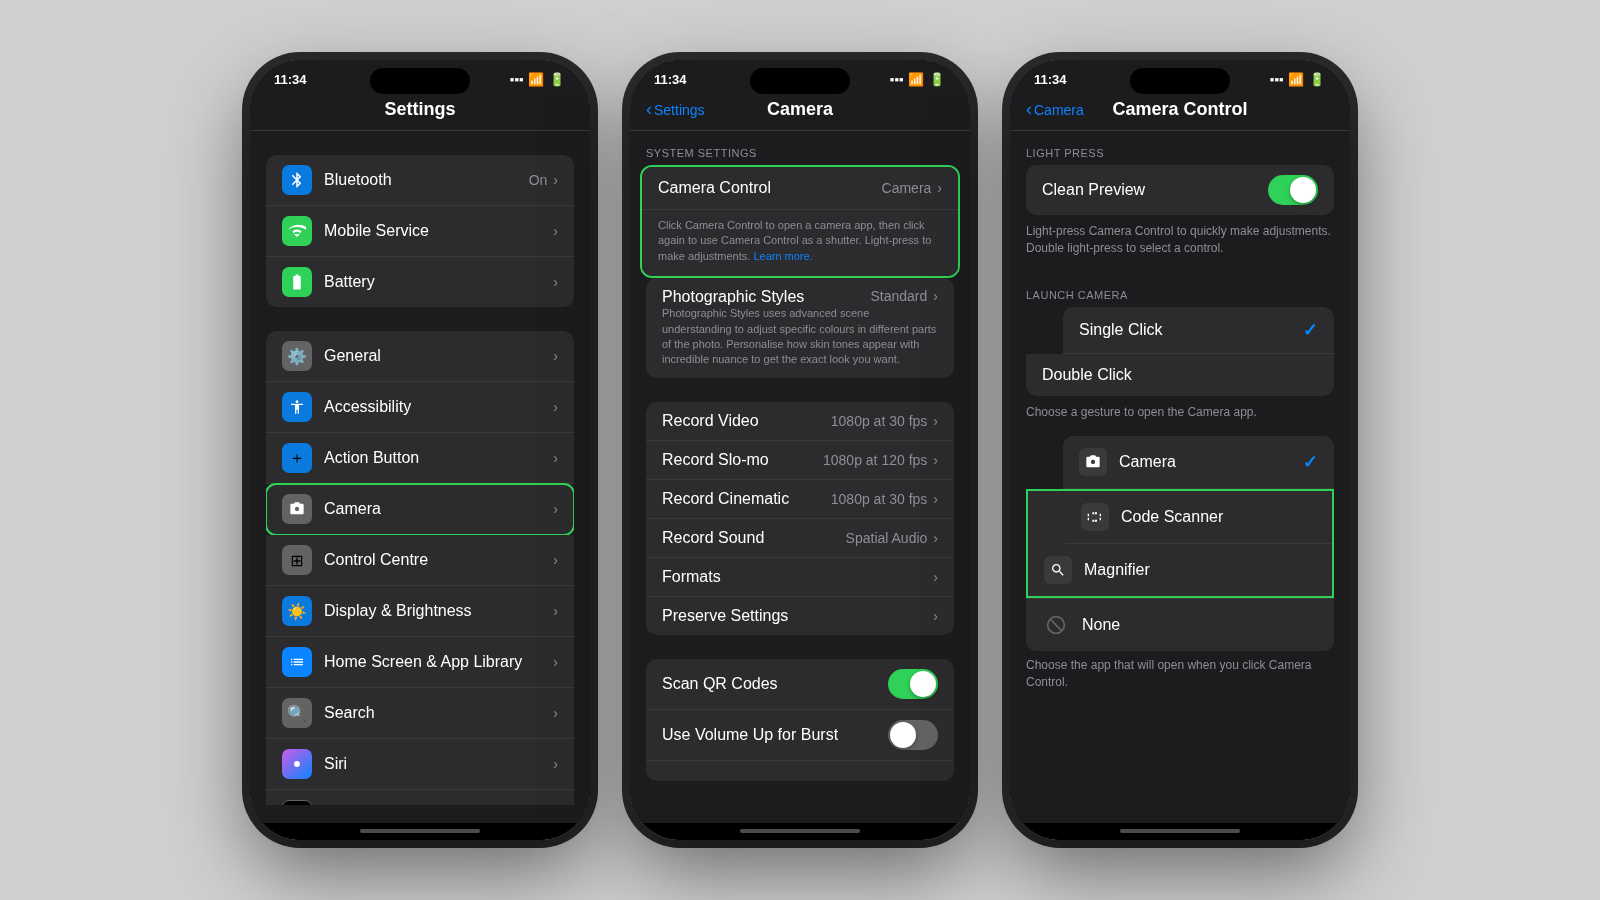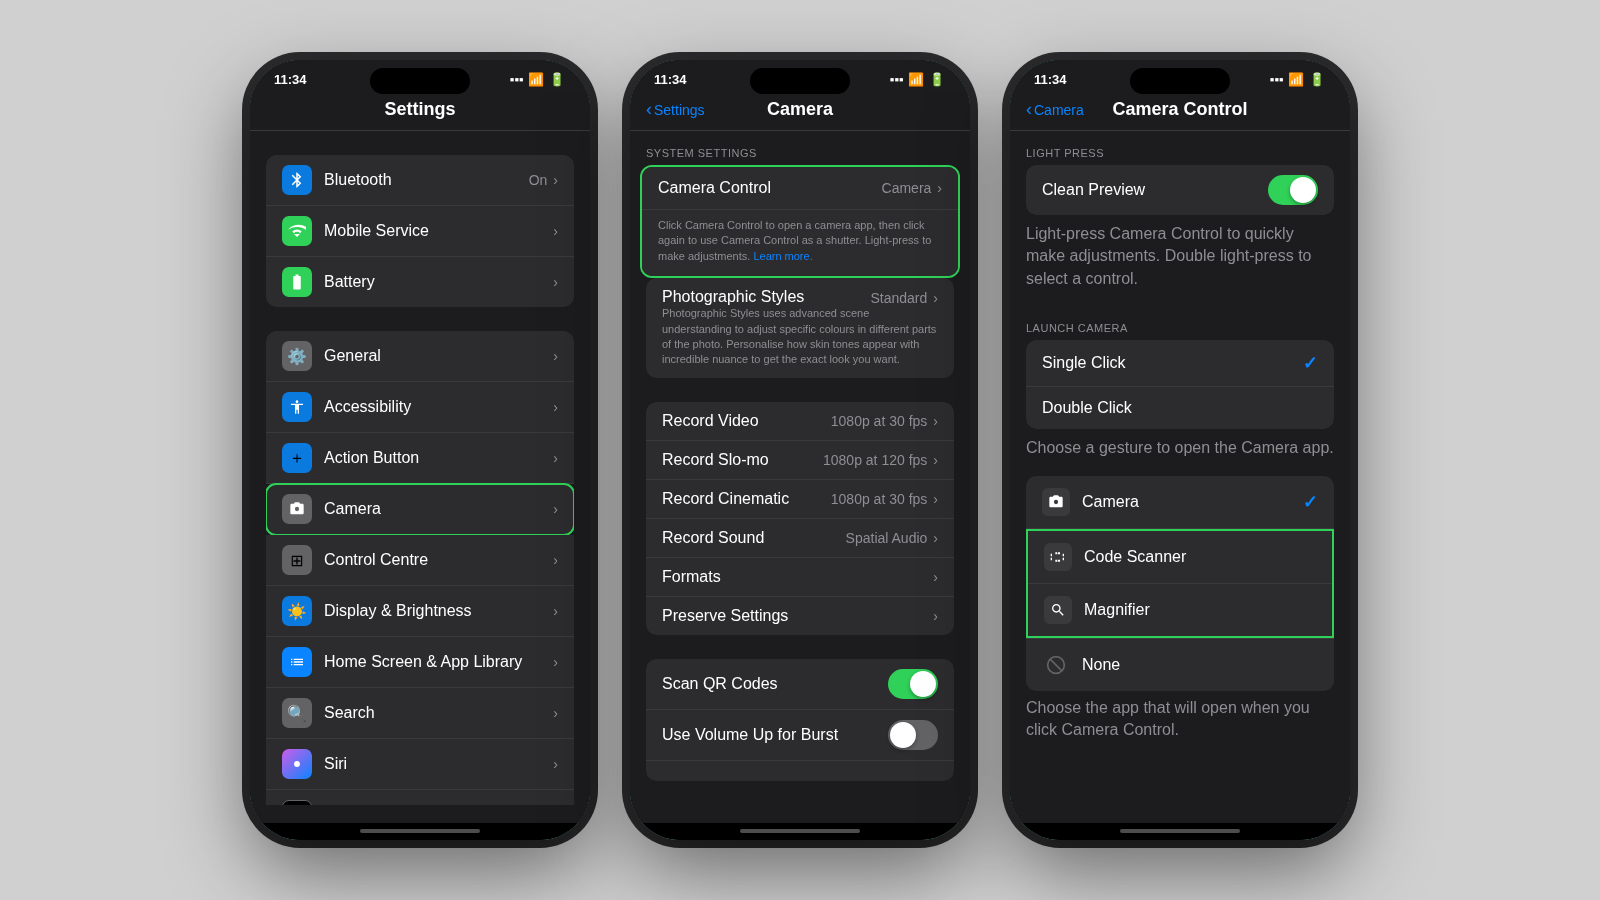--- a/index.html
+++ b/index.html
@@ -251,21 +251,21 @@
     
     .option-row {
       display: flex;
       align-items: center;
       padding: 12px 16px;
       background: #2c2c2e;
       border-bottom: 1px solid #3a3a3c;
       cursor: pointer;
     }
 
-    .option-row:first-child { border-radius: 10px 10px 0 0; }
+    .option-row:first-child { border-radius: 10px 10px 0 0; margin-left: 37px; }
     .option-row:last-child { border-radius: 0 0 10px 10px; border-bottom: none; }
 
     .option-label {
       flex: 1;
       color: #fff;
       font-size: 16px;
     }
 
     .checkmark {
       color: #0a84ff;
@@ -281,21 +281,21 @@
       display: flex;
       align-items: center;
       justify-content: center;
       margin-right: 12px;
       font-size: 14px;
       color: #fff;
     }
 
     .help-text {
       color: #8e8e93;
-      font-size: 16px;
+      font-size: 12px;
       padding: 8px 16px 16px;
       line-height: 1.4;
     }
 
     .home-indicator {
       width: 120px;
       height: 4px;
       background: #fff;
       border-radius: 2px;
       margin: 6px auto 0;
@@ -484,21 +484,21 @@
             <div class="camera-control-desc">
               <span>Click Camera Control to open a camera app, then click again to use Camera Control as a shutter. Light-press to make adjustments.</span>
               <span style="color:#0a84ff;">Learn more.</span>
             </div>
           </div>
         </div>
 
 
         <div class="settings-group-items">
           <div class="settings-item" style="flex-direction:column;align-items:flex-start;border-radius:10px;">
-            <div style="display:flex;width:100%;align-items:flex-end;">
+            <div style="display:flex;width:100%;align-items:flex-start;">
               <span class="item-label">Photographic Styles</span>
               <span class="item-value">Standard</span>
               <span class="chevron">›</span>
             </div>
             <p style="color:#8e8e93;font-size:11px;margin-top:0;line-height:1.4;">Photographic Styles uses advanced scene understanding to adjust specific colours in different parts of the photo. Personalise how skin tones appear with incredible nuance to get the exact look you want.</p>
           </div>
         </div>
 
         <div class="settings-group">
           <div class="settings-group-items">

